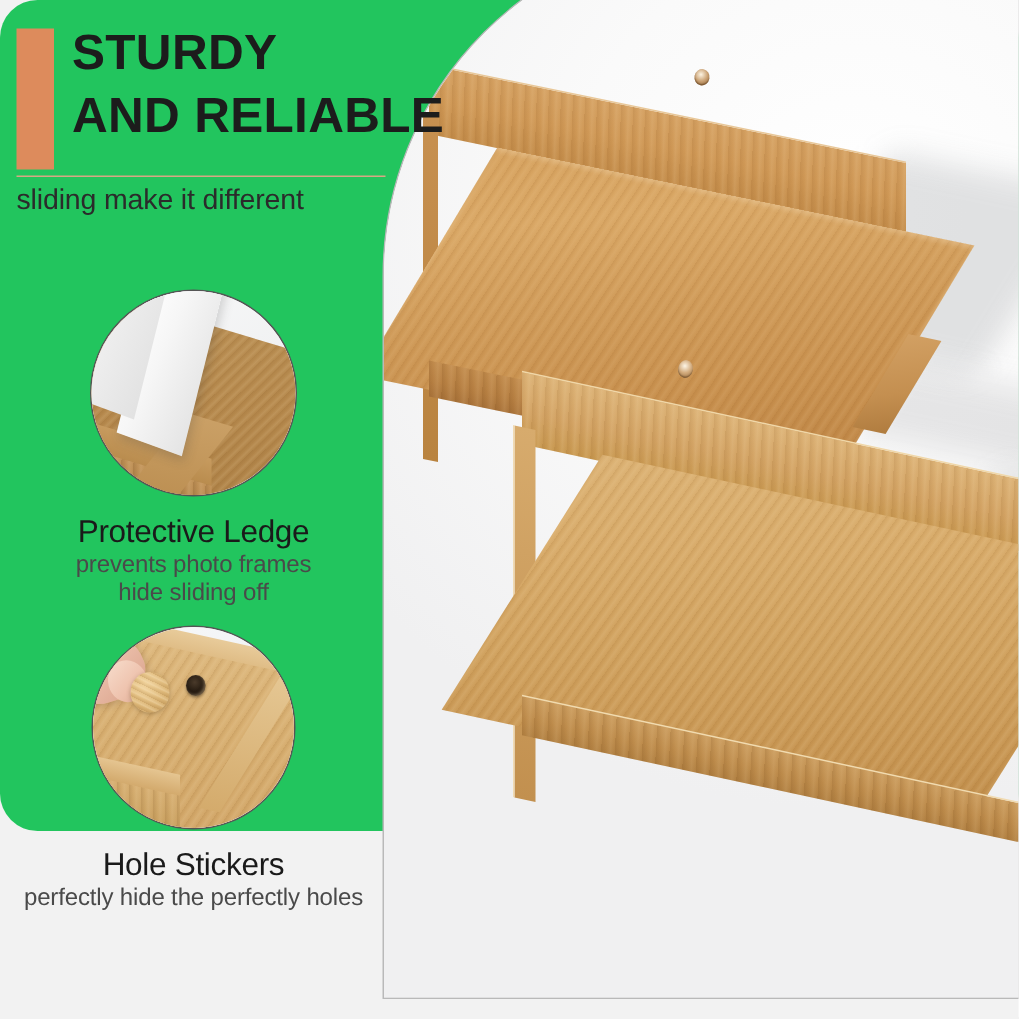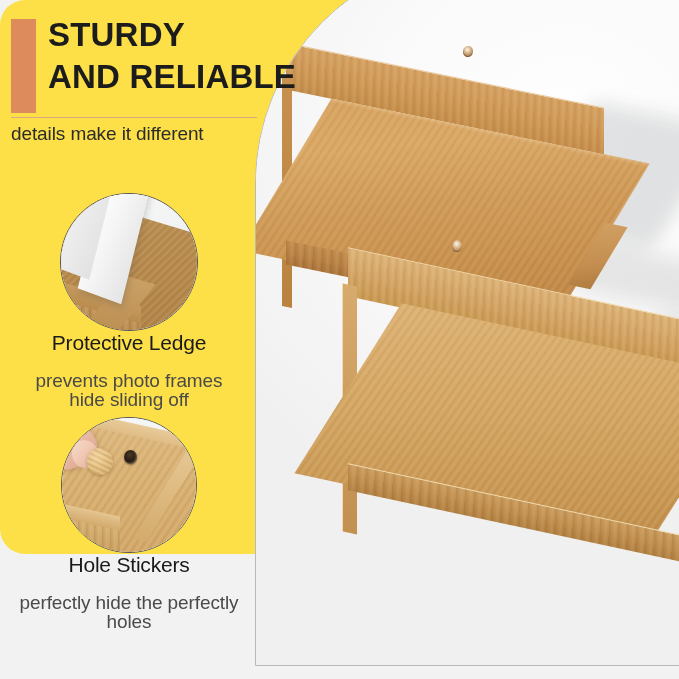--- a/index.html
+++ b/index.html
@@ -14,21 +14,21 @@
     overflow: hidden;
     position: relative;
     -webkit-font-smoothing: antialiased;
   }
 
   .stage {
     position: absolute;
     inset: 0;
     width: 679px;
     height: 554px;
-    background: #fde047;
+    background: #22c55e;
     border-radius: 25px;
   }
 
   
   .left-col {
     position: absolute;
     left: 0;
     top: 0;
     width: 258px;
     height: 679px;
@@ -102,33 +102,33 @@
     width: 136px;
     height: 136px;
   }
   .circle-inner {
     position: absolute;
     inset: 0;
     overflow: hidden;
   }
 
   .feature-title {
-    margin-top: 0;
+    margin-top: 12px;
     text-align: center;
     color: #1a1a1a;
     font-size: 21px;
     font-weight: normal;
     letter-spacing: -0.2px;
     line-height: 24px;
   }
   .feature-sub {
-    margin-top: 16px;
+    margin-top: 0;
     text-align: center;
     color: #4a4a4a;
-    font-size: 19px;
+    font-size: 16px;
     font-weight: normal;
     line-height: 19px;
     letter-spacing: -0.1px;
     padding: 0 6px;
   }
 
   
   .hero-panel {
     position: absolute;
     left: 255px;
@@ -490,21 +490,21 @@
 
     <div class="accent-bar"></div>
 
     <div class="headline">
       <span>STURDY</span>
       <span class="line2">AND RELIABLE</span>
     </div>
 
     <div class="divider"></div>
 
-    <div class="subtitle">details make it different</div>
+    <div class="subtitle">sliding make it different</div>
 
     <div class="feature feature-1">
       <div class="circle-wrap">
         <div class="circle-inner">
           <div class="c1-bg"></div>
           <div class="c1-shelf-top"></div>
           <div class="c1-lip-top"></div>
           <div class="c1-lip-face"></div>
           <div class="c1-ledge-front"></div>
           <div class="c1-frame"></div>

